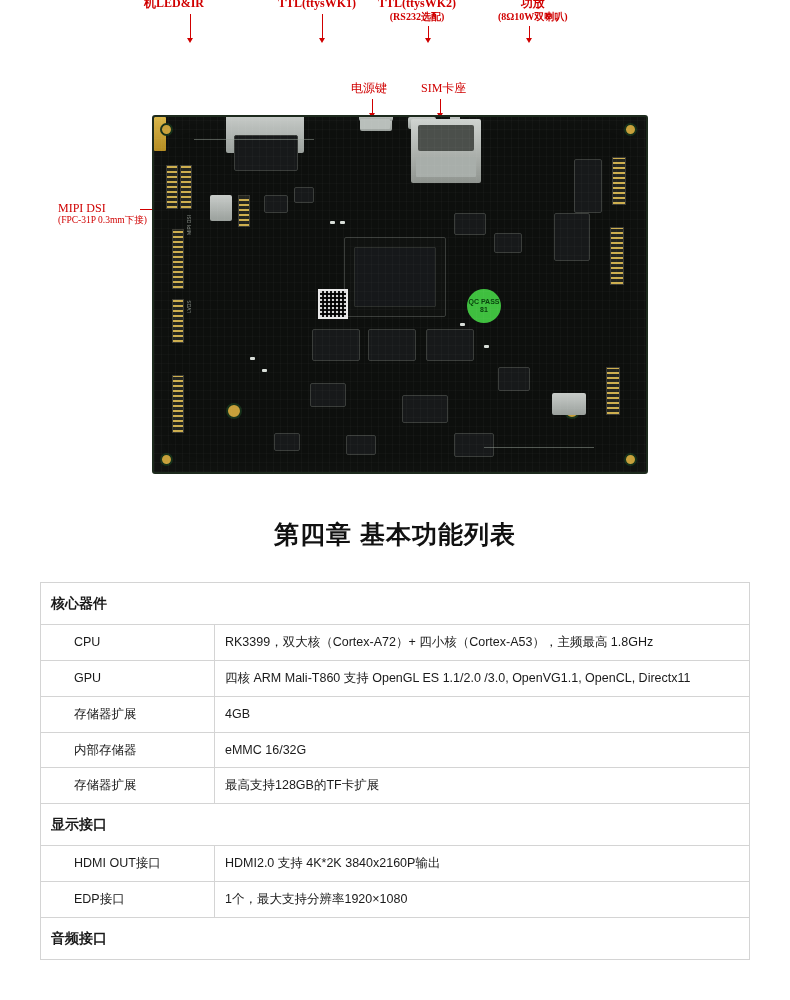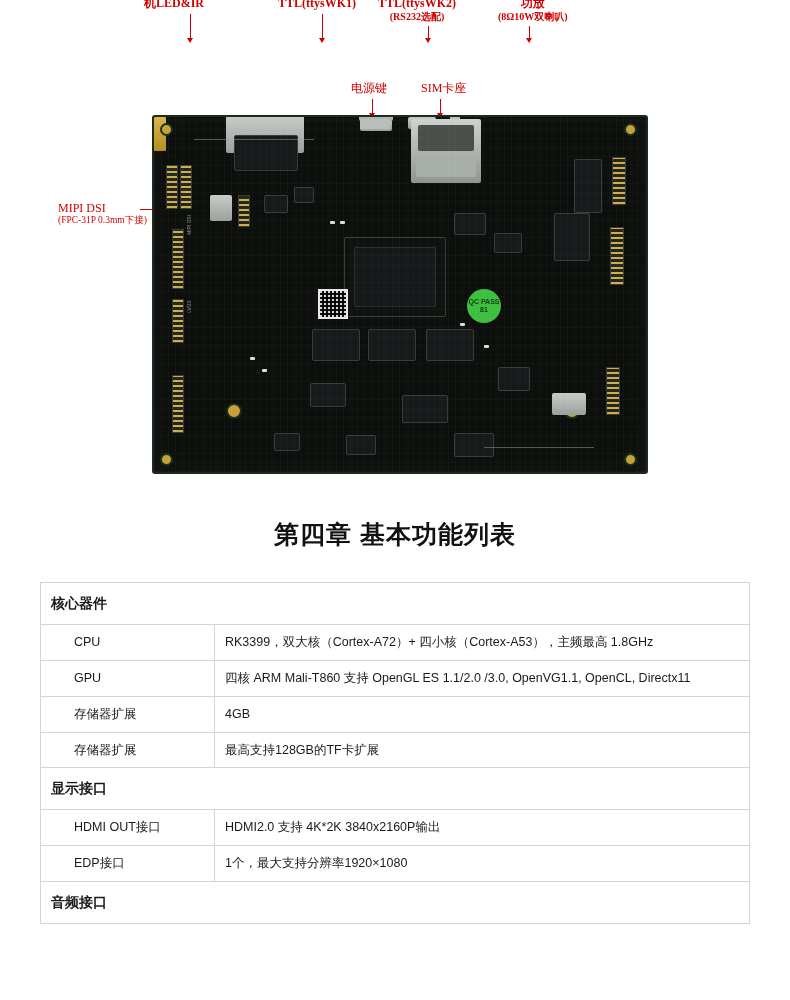--- a/index.html
+++ b/index.html
@@ -334,20 +334,24 @@
     </tr>
     <tr>
       <td class="key">GPU</td>
       <td>四核 ARM Mali-T860 支持 OpenGL ES 1.1/2.0 /3.0, OpenVG1.1, OpenCL, Directx11</td>
     </tr>
     <tr>
       <td class="key">存储器扩展</td>
       <td>4GB</td>
     </tr>
     <tr>
+      <td class="key">内部存储器</td>
+      <td>eMMC 16/32G</td>
+    </tr>
+    <tr>
       <td class="key">存储器扩展</td>
       <td>最高支持128GB的TF卡扩展</td>
     </tr>
 
     <tr class="section">
       <td colspan="2">显示接口</td>
     </tr>
     <tr>
       <td class="key">HDMI OUT接口</td>
       <td>HDMI2.0  支持 4K*2K 3840x2160P输出</td>

